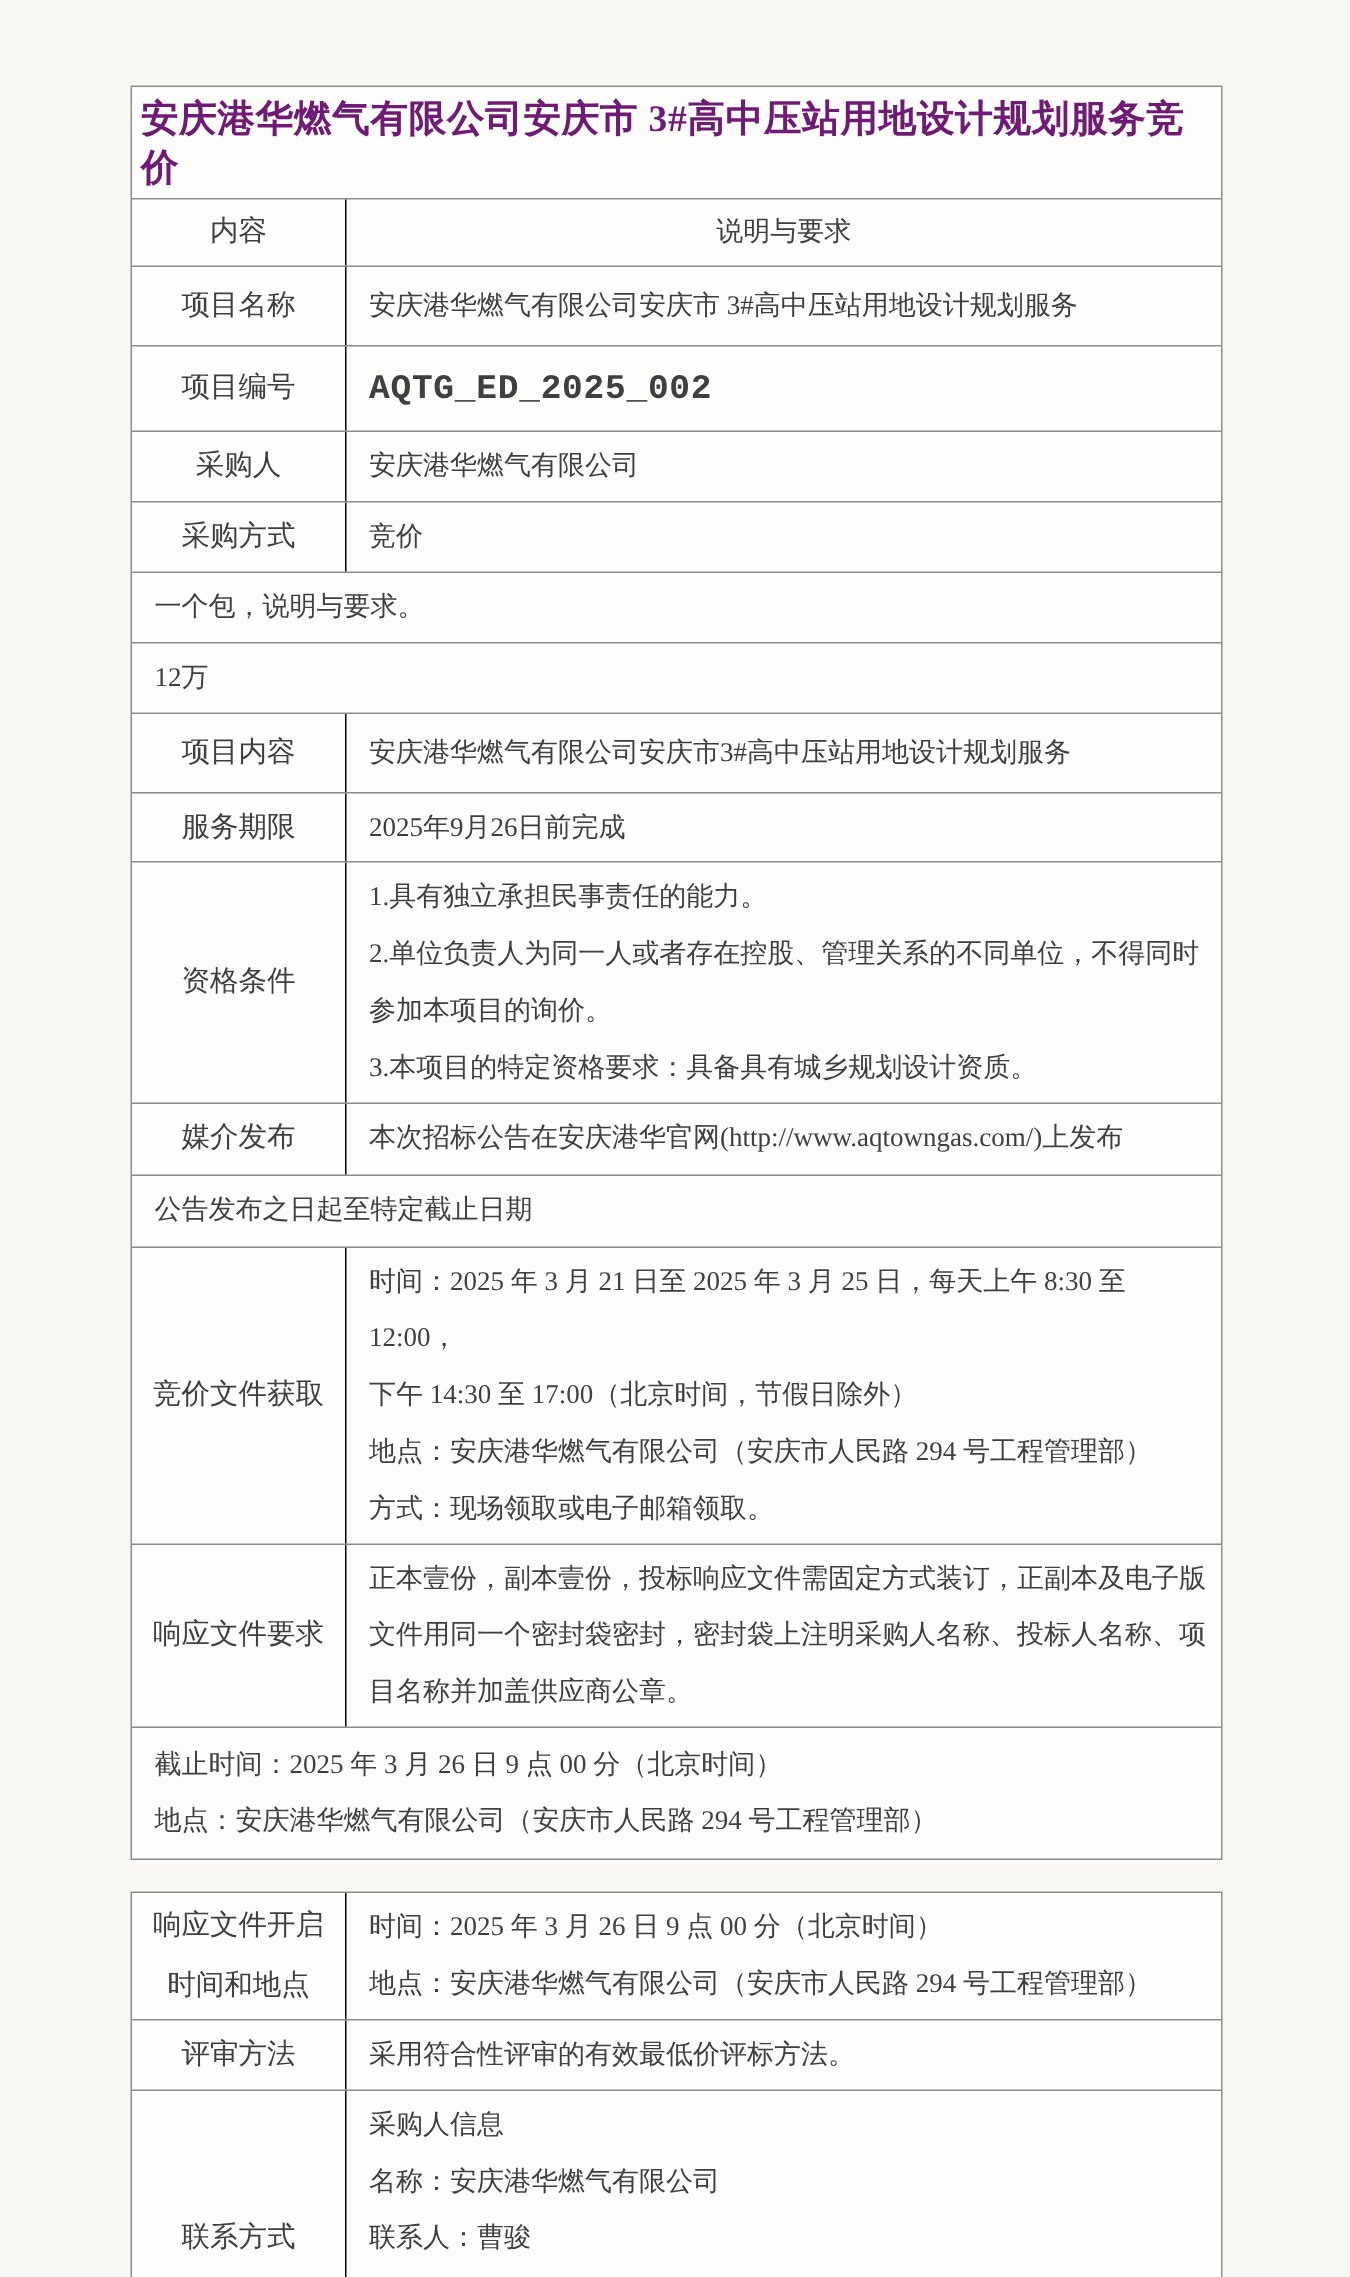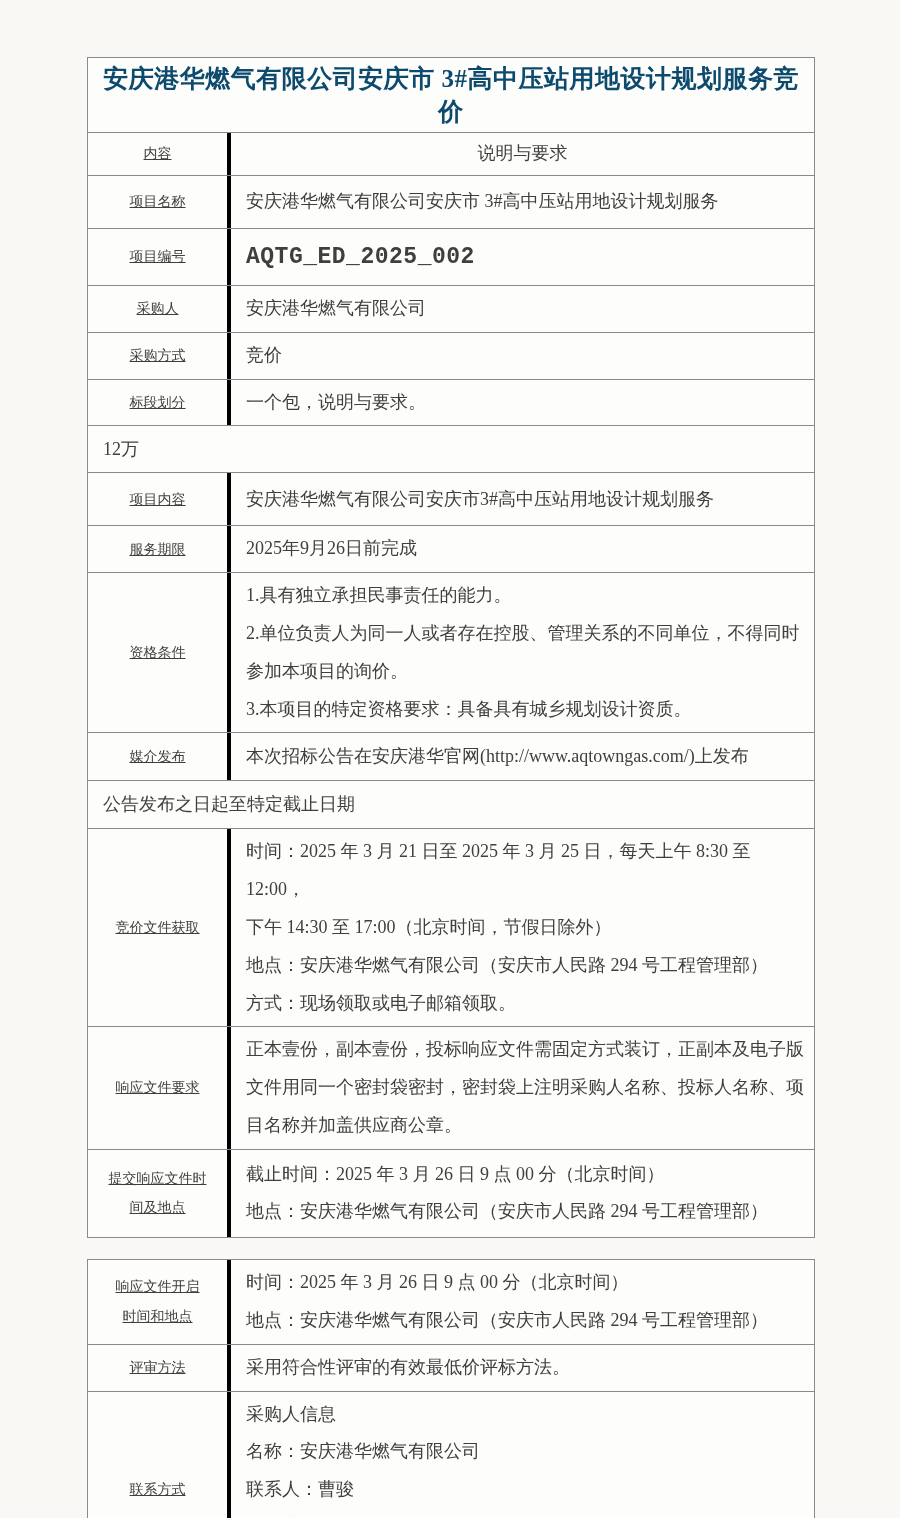--- a/index.html
+++ b/index.html
@@ -16,41 +16,40 @@
   .tbl {
     width: 728px;
     background: #fdfdfb;
     border: 1px solid #8b8b8b;
   }
   .title-row {
     min-height: 60px;
     display: flex;
     align-items: center;
     justify-content: center;
-    text-align: center;
+    text-align: left;
     font-size: 25px;
     font-weight: bold;
-    color: #0c4a6e;
+    color: #701a75;
     border-bottom: 1px solid #8b8b8b;
     letter-spacing: 0.5px;
     padding: 4px 6px;
   }
   .row { display: flex; border-bottom: 1px solid #8b8b8b; }
   .row:last-child { border-bottom: none; }
   .cell { display: flex; align-items: center; white-space: pre-line; }
   .cell.label {
     width: 143px;
     flex: 0 0 143px;
     justify-content: center;
     text-align: center;
-    border-right: 4px solid #000000;
-    font-size: 14px;
+    border-right: 1px solid #000000;
+    font-size: 19px;
     line-height: 2.1;
     padding: 2px 4px;
-    text-decoration: underline;
   }
   .cell.value {
     flex: 1;
     font-size: 18px;
     line-height: 2.1;
     padding: 4px 10px 4px 15px;
     text-align: left;
   }
   .row.header .cell { justify-content: center; text-align: center; padding: 2px 4px; }
   .row.header .cell.value { justify-content: center; }
@@ -90,21 +89,20 @@
         <div class="cell label">采购人</div>
         <div class="cell value">安庆港华燃气有限公司</div>
       </div>
 
       <div class="row" style="min-height:37px">
         <div class="cell label">采购方式</div>
         <div class="cell value">竞价</div>
       </div>
 
       <div class="row" style="min-height:36px">
-        <div class="cell label">标段划分</div>
         <div class="cell value">一个包，说明与要求。</div>
       </div>
 
       <div class="row" style="min-height:47px">
         <div class="cell value">12万</div>
       </div>
 
       <div class="row" style="min-height:53px">
         <div class="cell label">项目内容</div>
         <div class="cell value">安庆港华燃气有限公司安庆市3#高中压站用地设计规划服务</div>
@@ -138,22 +136,20 @@
 地点：安庆港华燃气有限公司（安庆市人民路 294 号工程管理部）
 方式：现场领取或电子邮箱领取。</div>
       </div>
 
       <div class="row" style="min-height:118px">
         <div class="cell label">响应文件要求</div>
         <div class="cell value">正本壹份，副本壹份，投标响应文件需固定方式装订，正副本及电子版文件用同一个密封袋密封，密封袋上注明采购人名称、投标人名称、项目名称并加盖供应商公章。</div>
       </div>
 
       <div class="row" style="min-height:87px">
-        <div class="cell label">提交响应文件时
-间及地点</div>
         <div class="cell value">截止时间：2025 年 3 月 26 日 9 点 00 分（北京时间）
 地点：安庆港华燃气有限公司（安庆市人民路 294 号工程管理部）</div>
       </div>
     </div>
 
     <div class="tbl-gap"></div>
 
     <div class="tbl">
       <div class="row" style="min-height:85px">
         <div class="cell label">响应文件开启

